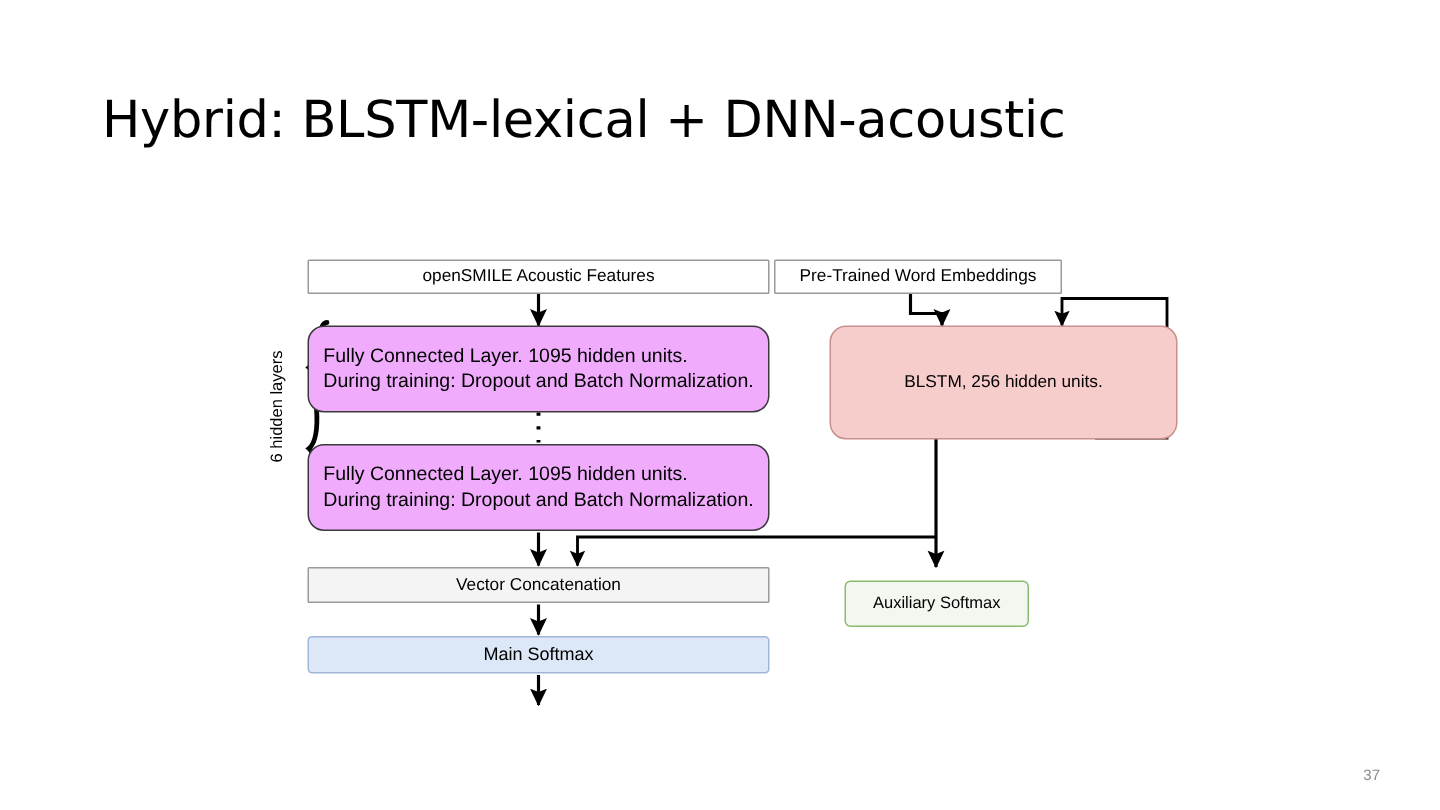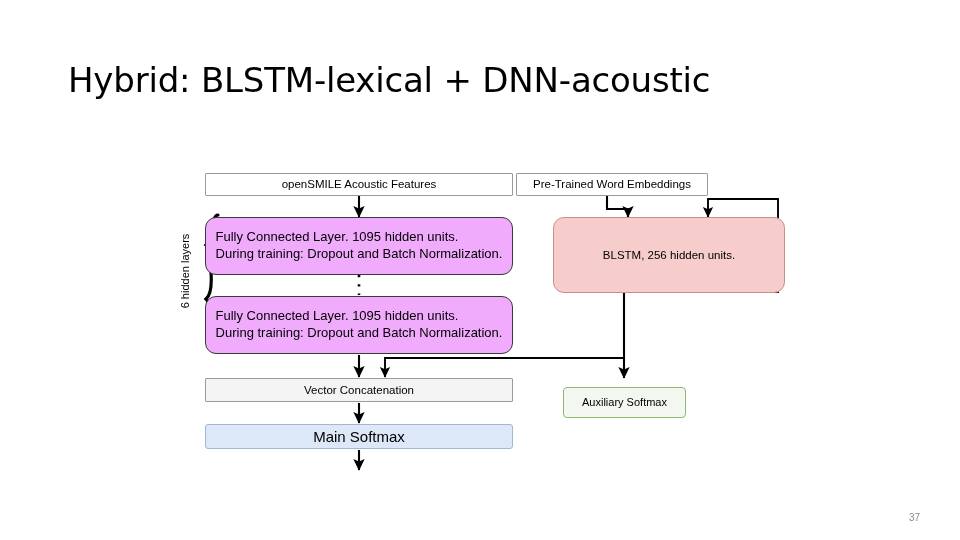--- a/index.html
+++ b/index.html
@@ -103,21 +103,21 @@
     border: 1px solid #9a9a9a;
     font-size: 11.5px;
     border-radius: 1px;
   }
 
   
   .node.main-out {
     background: #dce7f7;
     border: 1px solid #9fb6d6;
     border-radius: 3px;
-    font-size: 15px;
+    font-size: 12px;
   }
 
   
   .node.aux-out {
     background: #f2f8f0;
     border: 1.6px solid #8cba6e;
     border-radius: 4px;
     font-size: 11px;
   }
 

